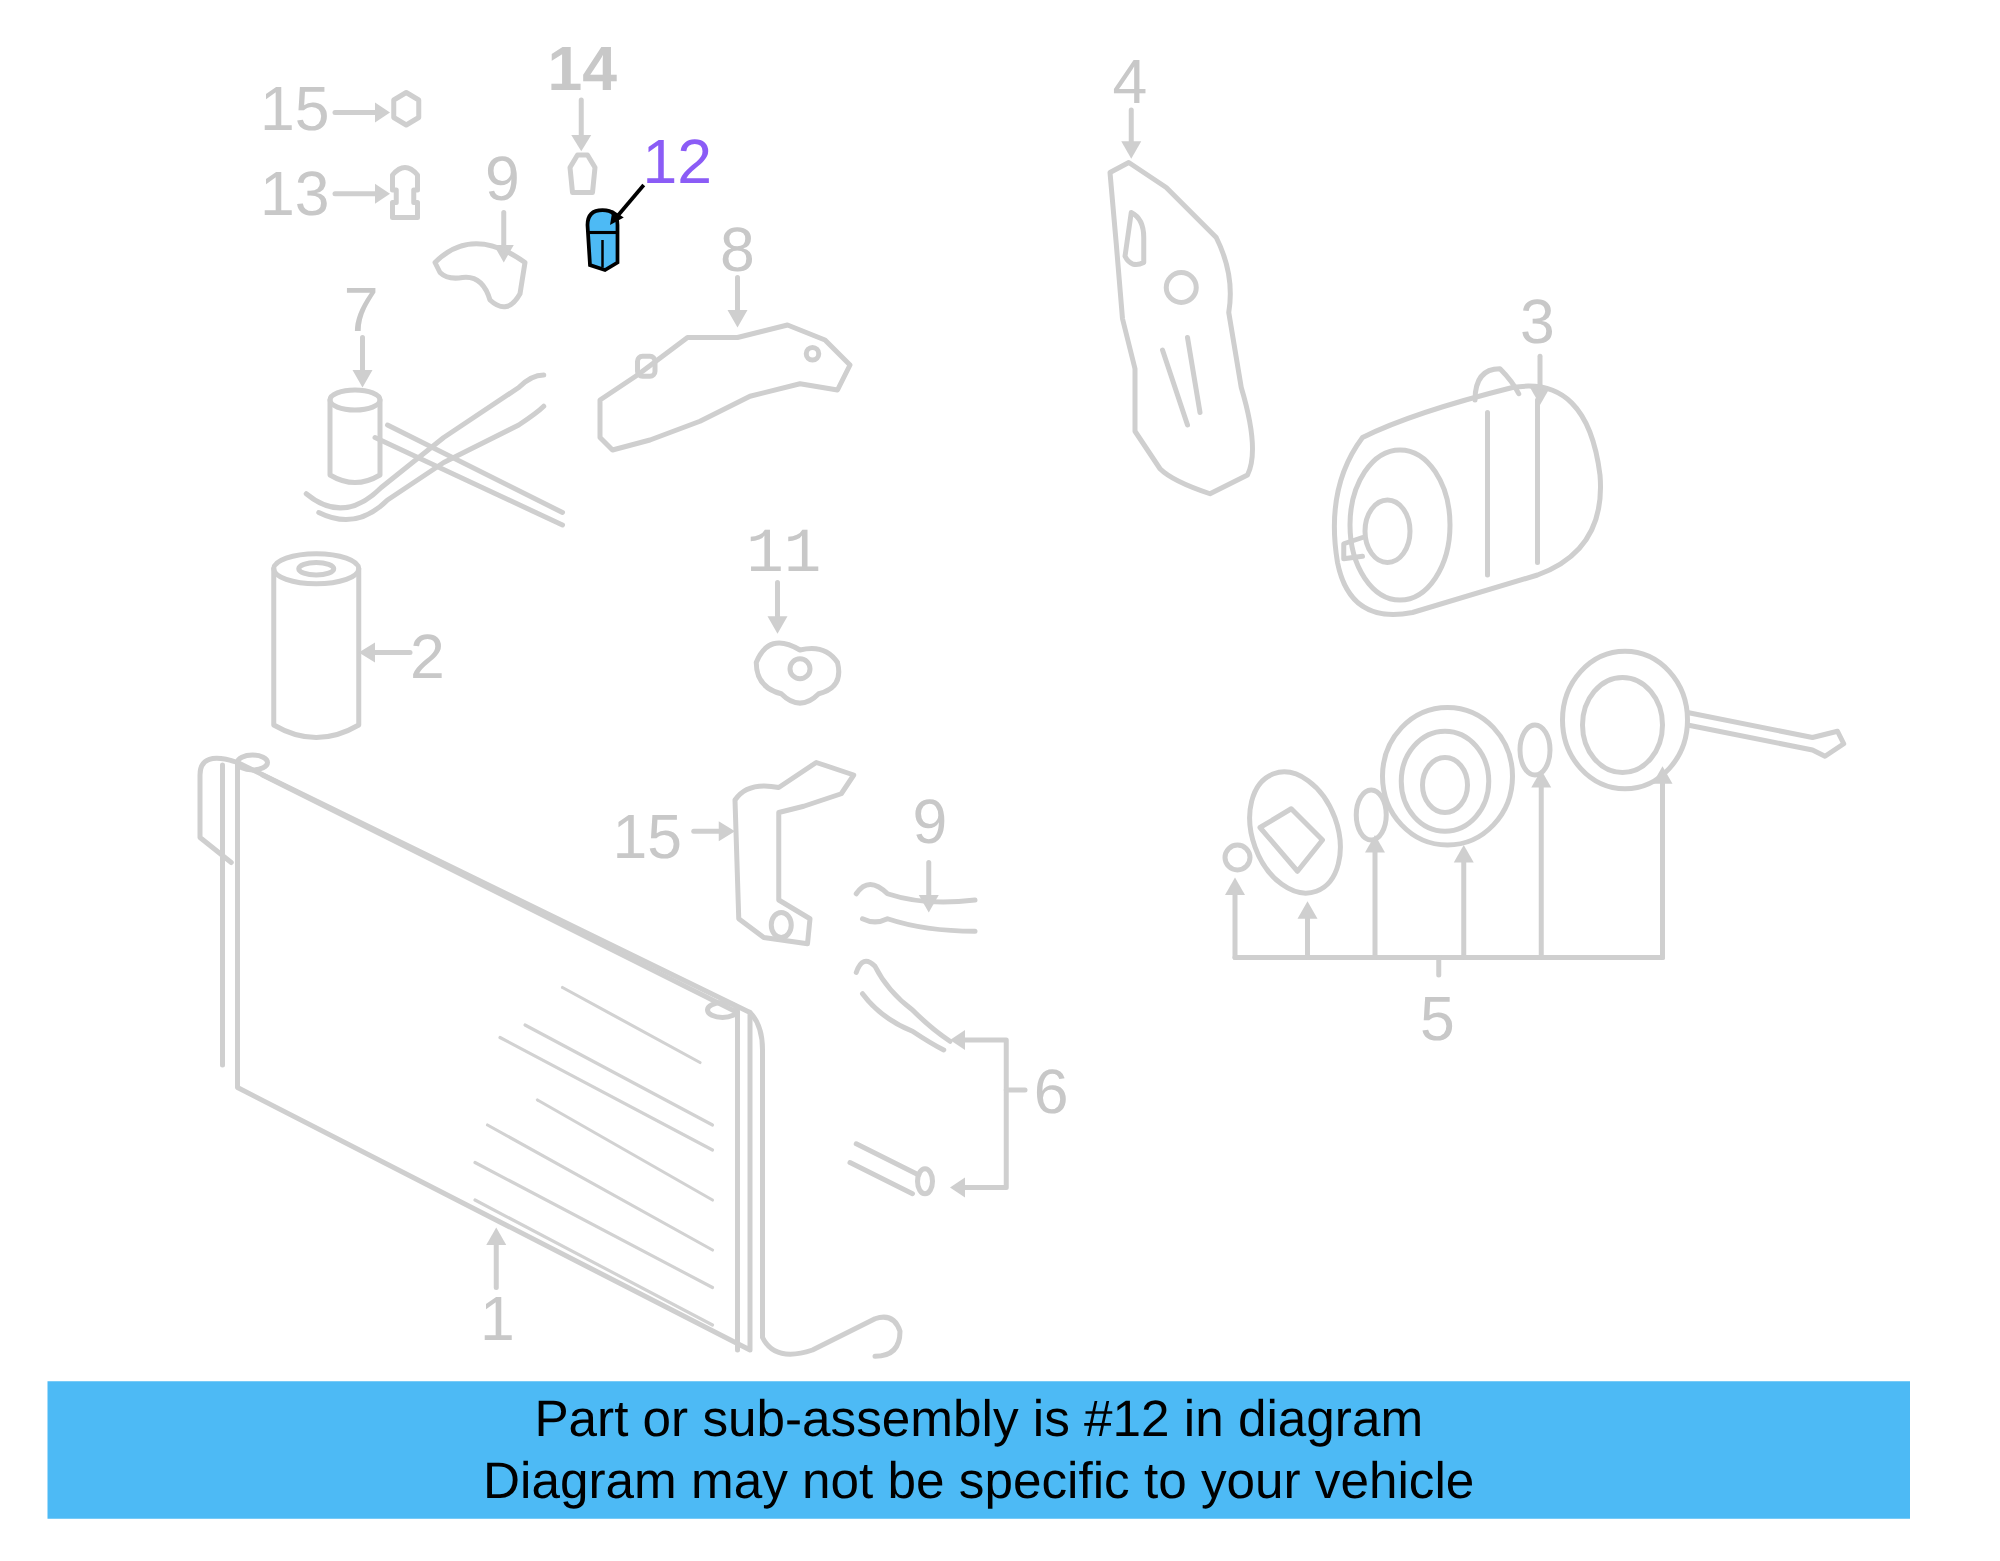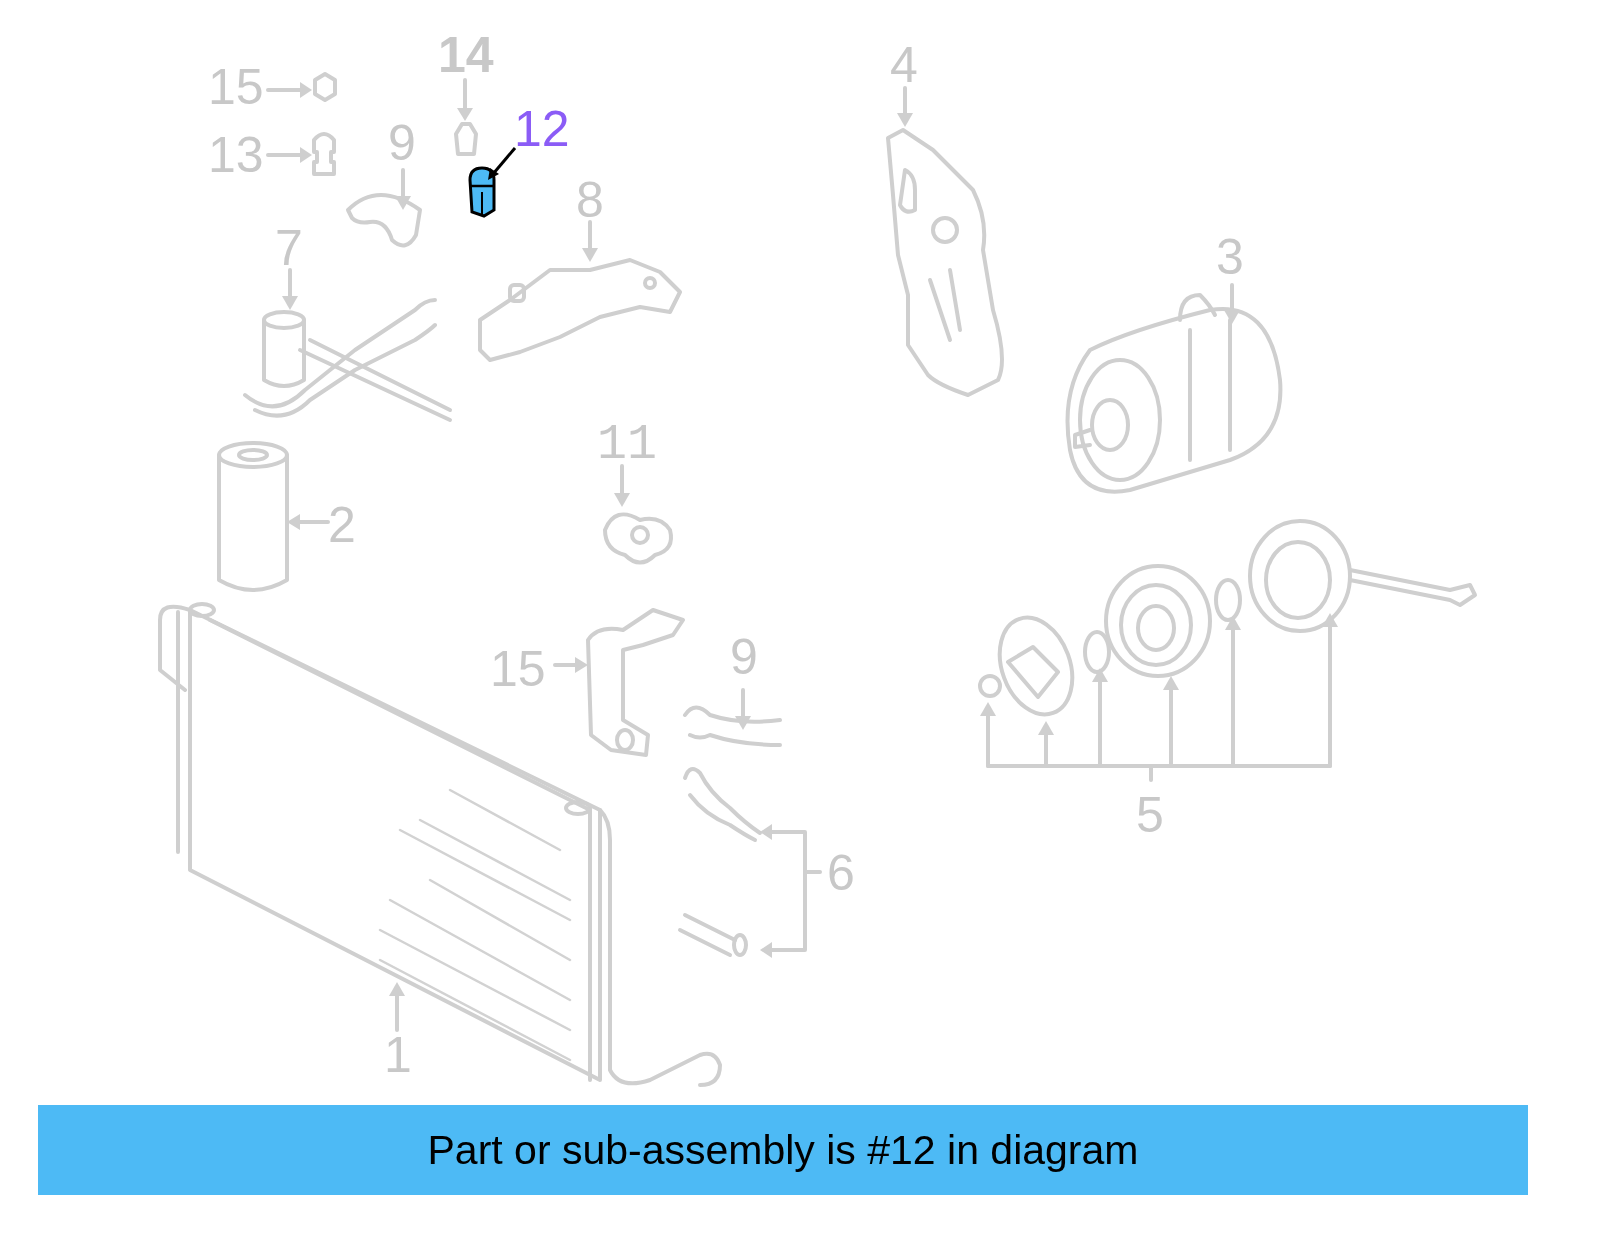--- a/index.html
+++ b/index.html
@@ -1,20 +1,20 @@
 <!DOCTYPE html>
 <html><head>
 <meta charset="utf-8">
 <style>
   html, body { margin:0; padding:0; background:#ffffff; }
   body { width:1600px; height:1249px; position:relative; overflow:hidden; font-family:"Liberation Sans", sans-serif; }
   #diagram { position:absolute; left:0; top:0; width:1600px; height:998px; }
   .callout { position:absolute; color:#c8c8c8; font-size:50px; line-height:1; font-family:"Liberation Sans", sans-serif; }
   .callout.hl { color:#8b5cf6; }
-  #banner { position:absolute; left:38px; top:1105px; width:1490px; height:90px; background:#4dbaf5; display:flex; flex-direction:column; align-items:center; justify-content:center; }
+  #banner { position:absolute; left:38px; top:1105px; width:1490px; height:110px; background:#4dbaf5; display:flex; flex-direction:column; align-items:center; justify-content:center; }
   #banner .line { font-size:41px; line-height:49px; color:#000; text-align:center; white-space:nowrap; }
   svg .g { fill:none; stroke:#cfcfcf; stroke-width:4; stroke-linecap:round; stroke-linejoin:round; }
   svg .gt { fill:none; stroke:#d2d2d2; stroke-width:2.5; stroke-linecap:round; }
   svg .gf { fill:#cfcfcf; stroke:none; }
 </style>
 </head>
 <body>
 
 <div id="diagram">
   <svg width="1600" height="1249" viewBox="0 0 1600 1249">
@@ -189,13 +189,14 @@
   <div class="callout" style="left:328px;top:500px;">2</div>
   <div class="callout" style="left:490px;top:644px;">15</div>
   <div class="callout" style="left:730px;top:632px;">9</div>
   <div class="callout" style="left:827px;top:848px;">6</div>
   <div class="callout" style="left:1136px;top:790px;">5</div>
   <div class="callout" style="left:384px;top:1030px;">1</div>
 </div>
 
 <div id="banner">
   <div class="line">Part or sub-assembly is #12 in diagram</div>
+  <div class="line">Diagram may not be specific to your vehicle</div>
 </div>
 
 </body></html>

